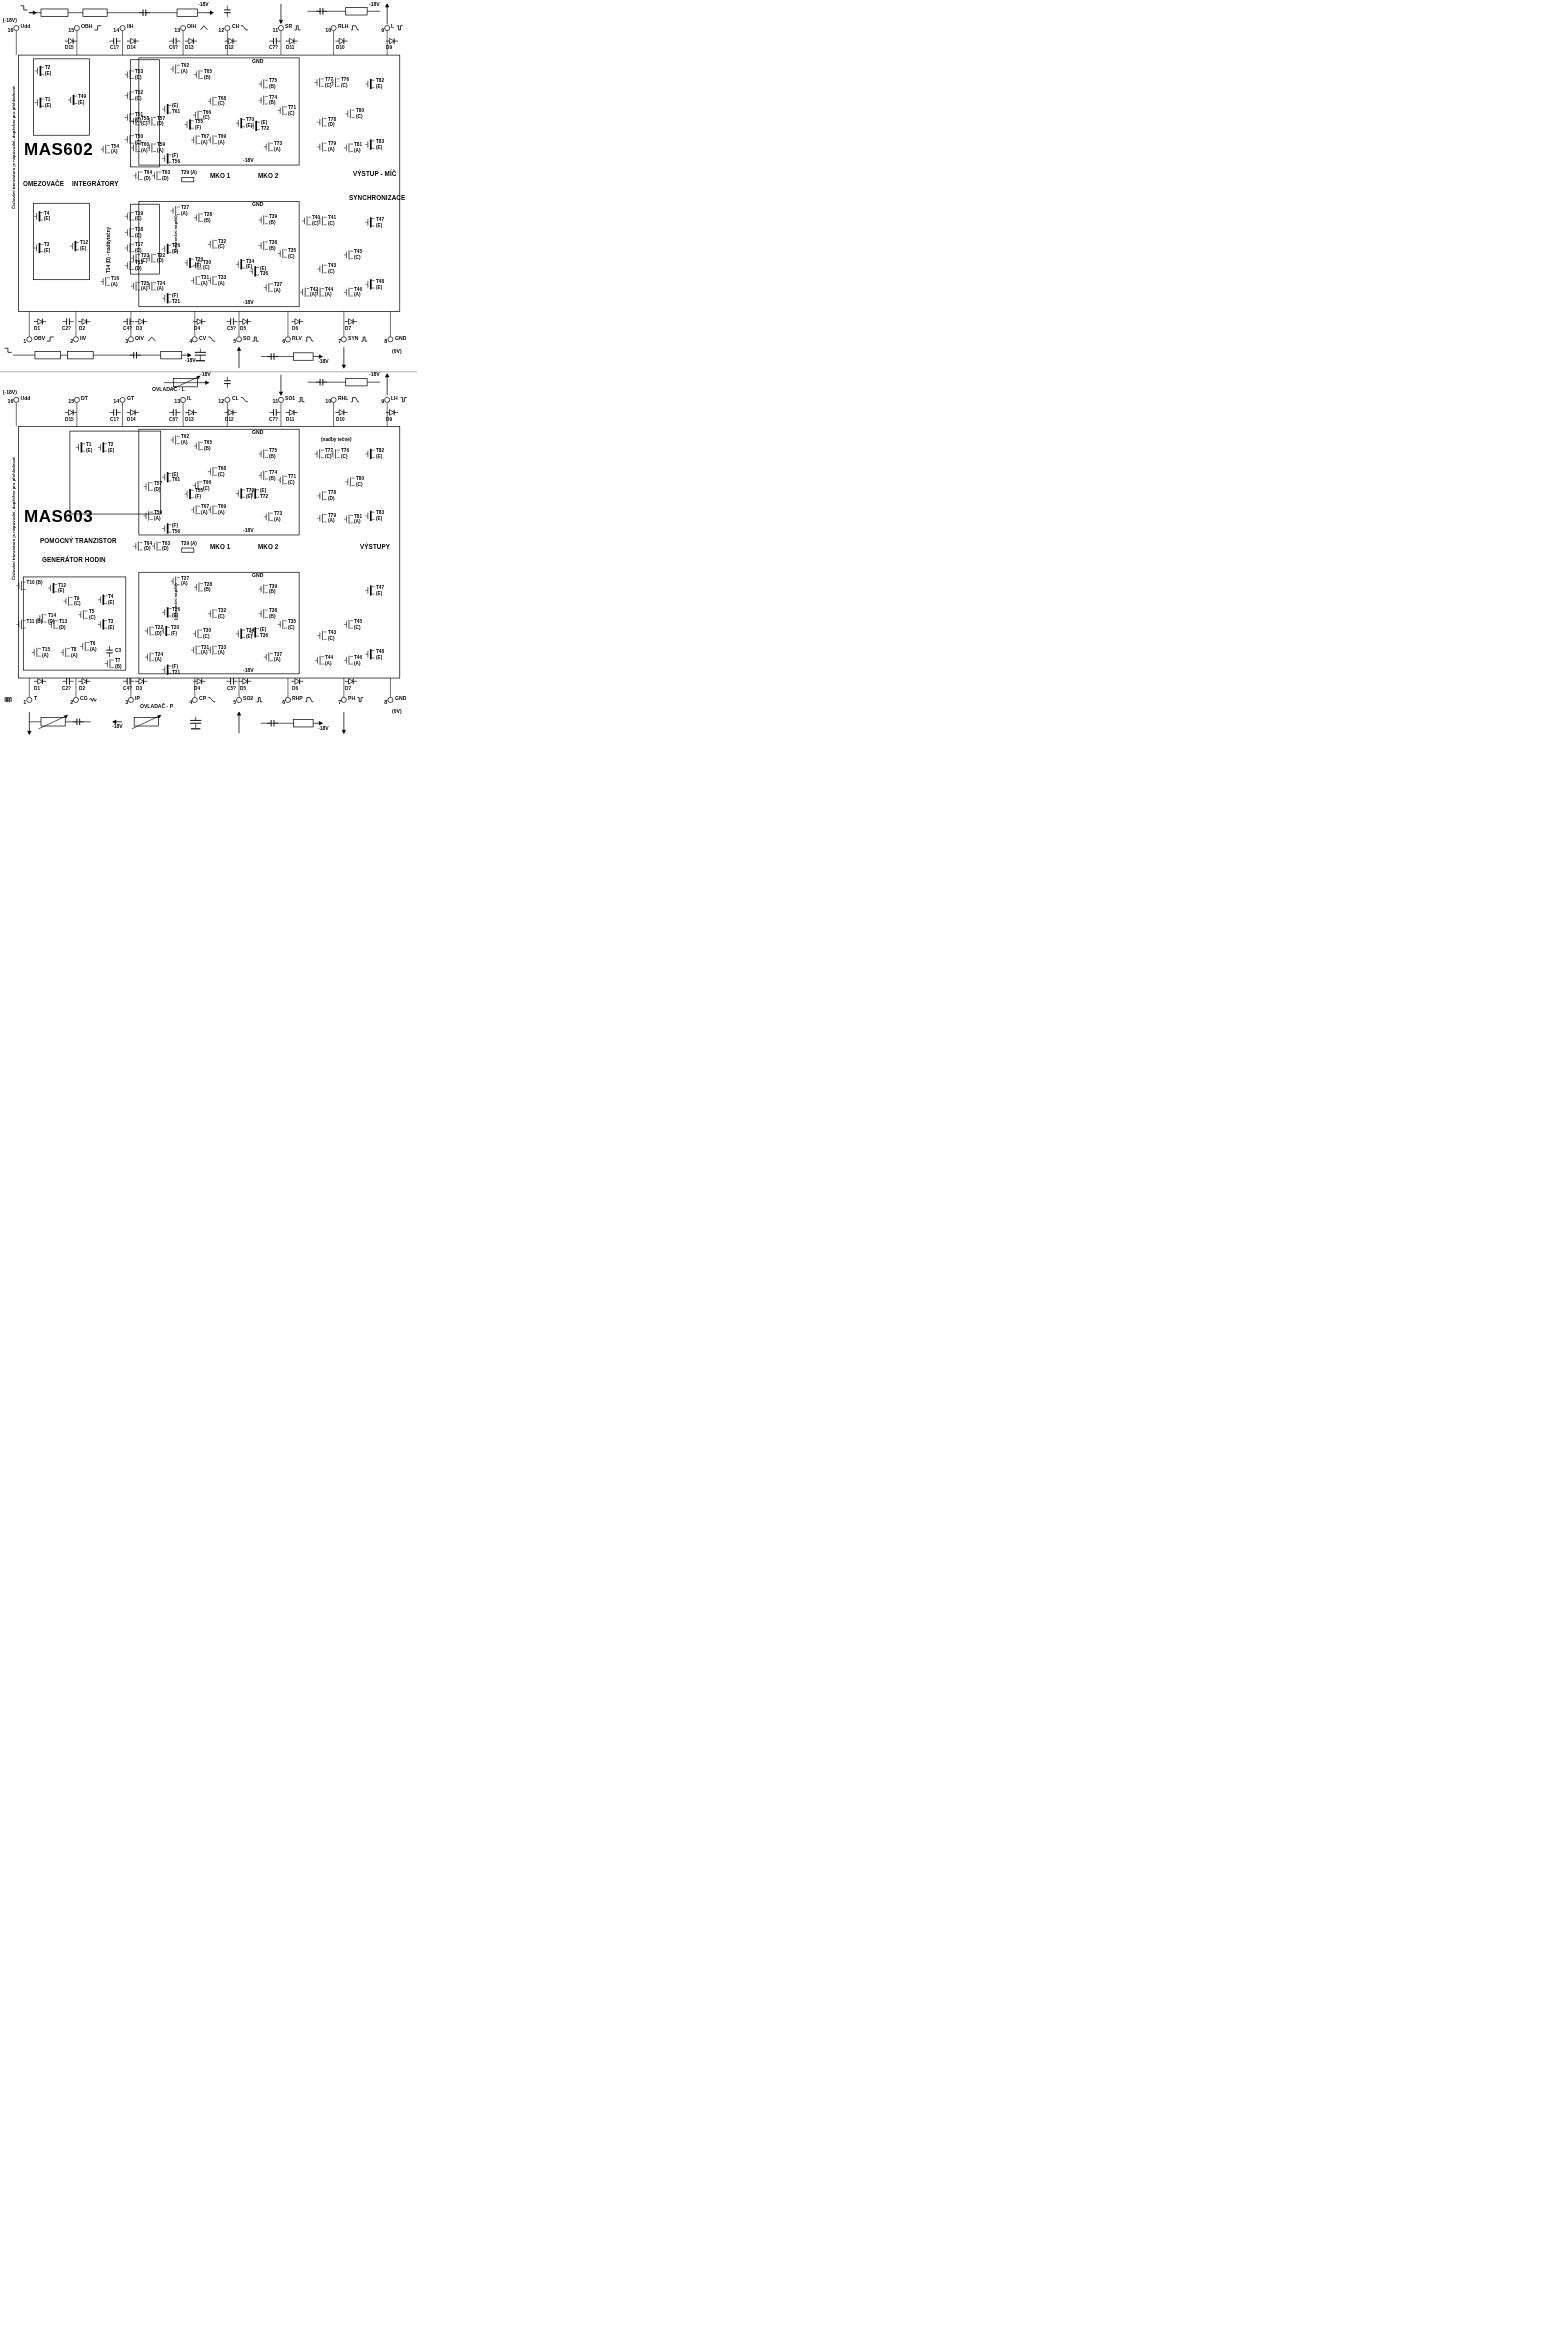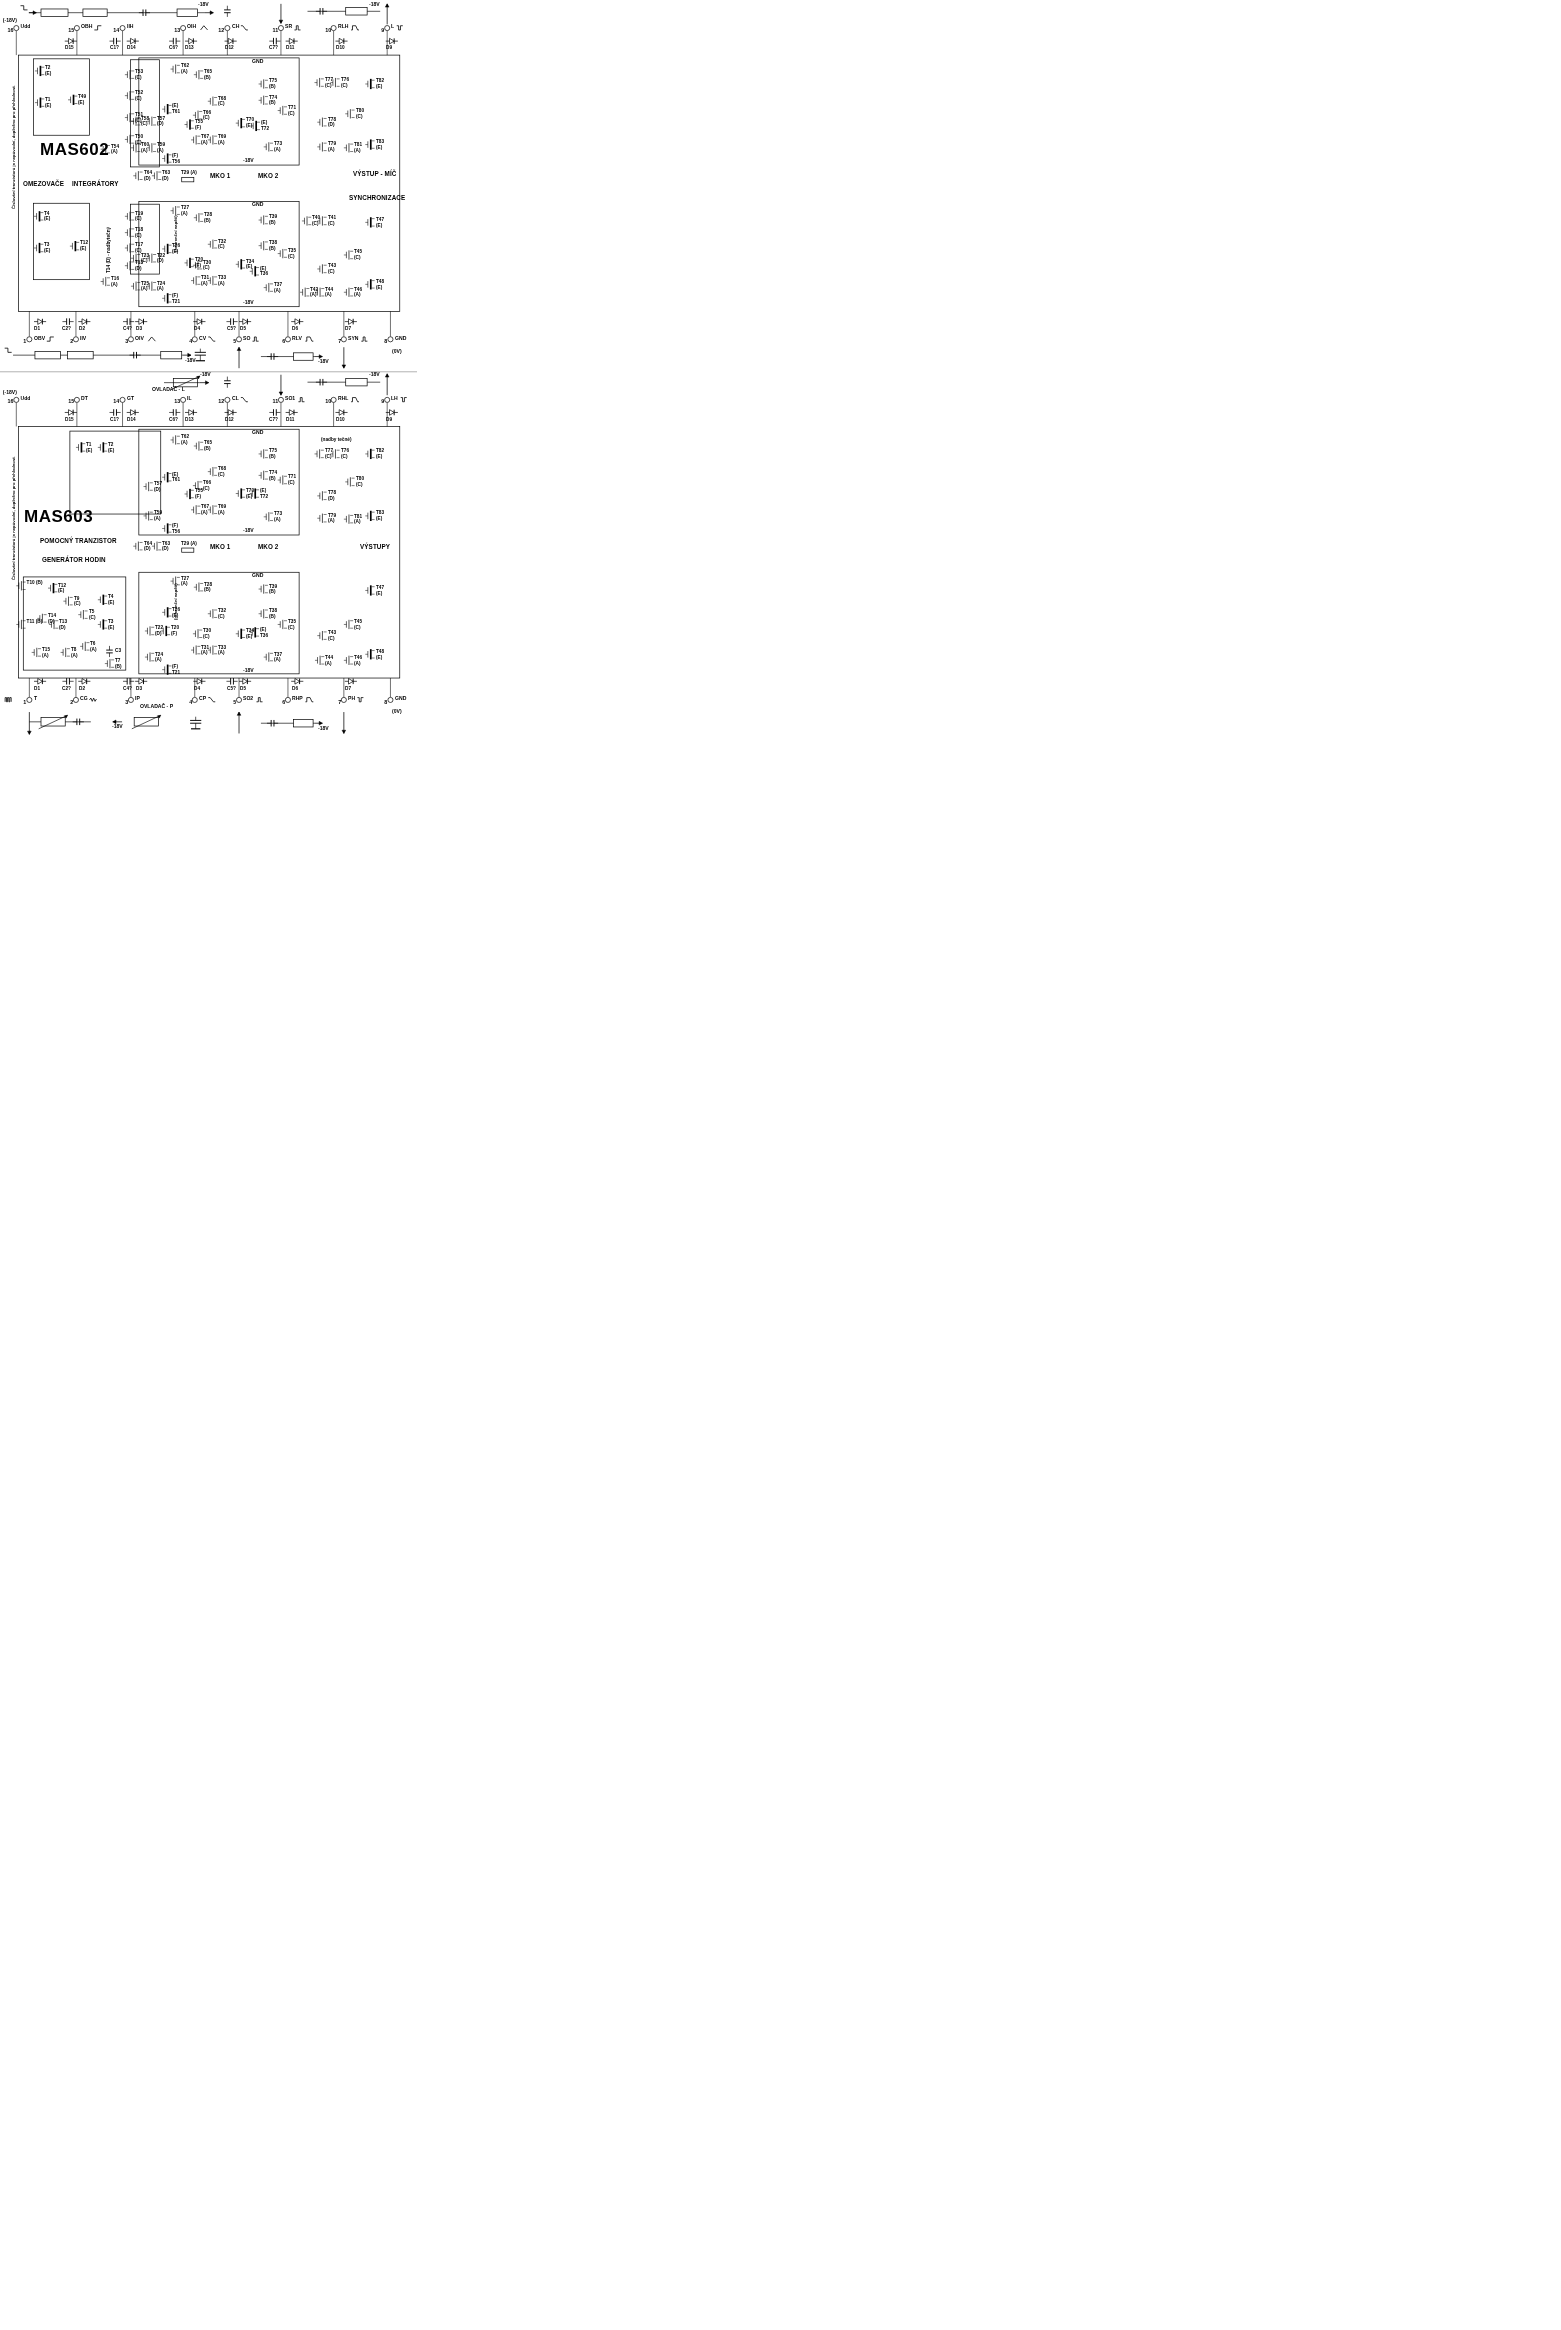--- a/index.html
+++ b/index.html
@@ -7,21 +7,21 @@
          font-family:"Liberation Sans",sans-serif;overflow:hidden;}
   #wires{position:absolute;left:0;top:0;}
   .lbl{position:absolute;color:#000;font-weight:bold;white-space:nowrap;line-height:1.12;}
   .s9{font-size:4.2px;}
   .s10{font-size:4.7px;}
   .s11{font-size:5.1px;}
   .s13{font-size:6.3px;letter-spacing:0.1px;}
   .pnum{font-size:5.4px;width:9.3px;text-align:right;}
   .vert{transform:rotate(-90deg);transform-origin:0 0;}
   .chip-name{position:absolute;font-weight:bold;font-size:17px;letter-spacing:0.5px;color:#000;}
-  #chip602{left:24px;top:140px;margin-left:16px;}
+  #chip602{left:24px;top:140px;}
   #chip603{left:24px;top:507px;}
 </style>
 </head>
 <body>
 
 <div id="stage">
   <svg id="wires" width="417" height="735" viewBox="0 0 895 1577">
       <rect x="40" y="118" width="818" height="550" fill="none" stroke="#000000" stroke-width="1.5"></rect>
       <rect x="298" y="124" width="344" height="230" fill="none" stroke="#000000" stroke-width="1.5"></rect>
       <rect x="298" y="432" width="344" height="226" fill="none" stroke="#000000" stroke-width="1.5"></rect>

